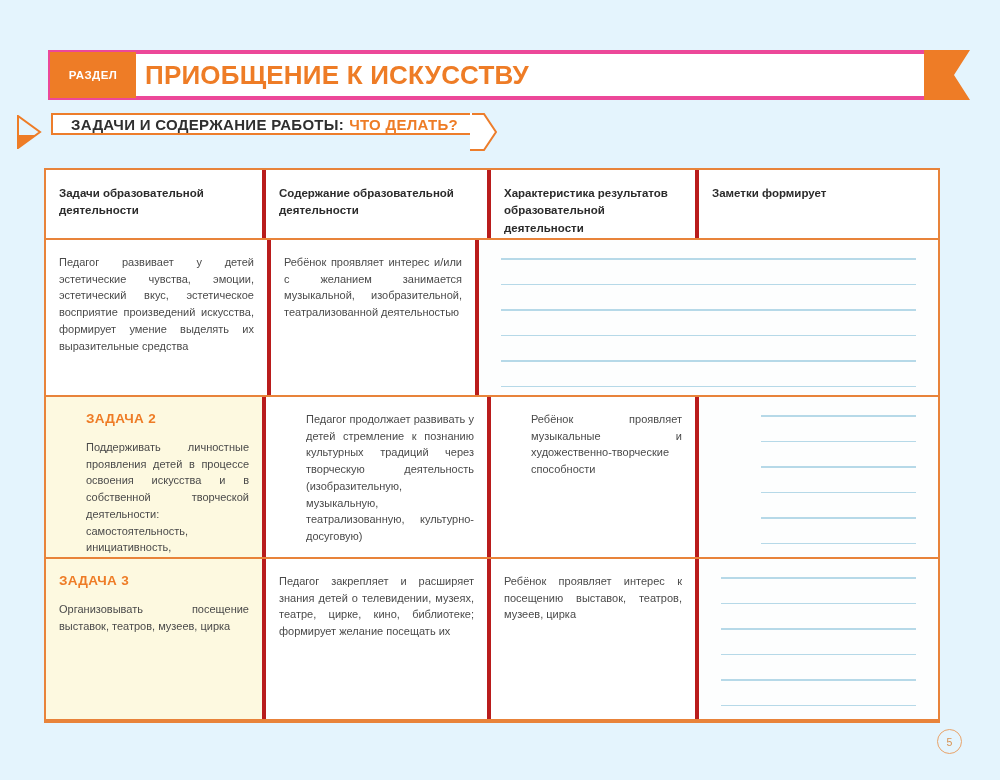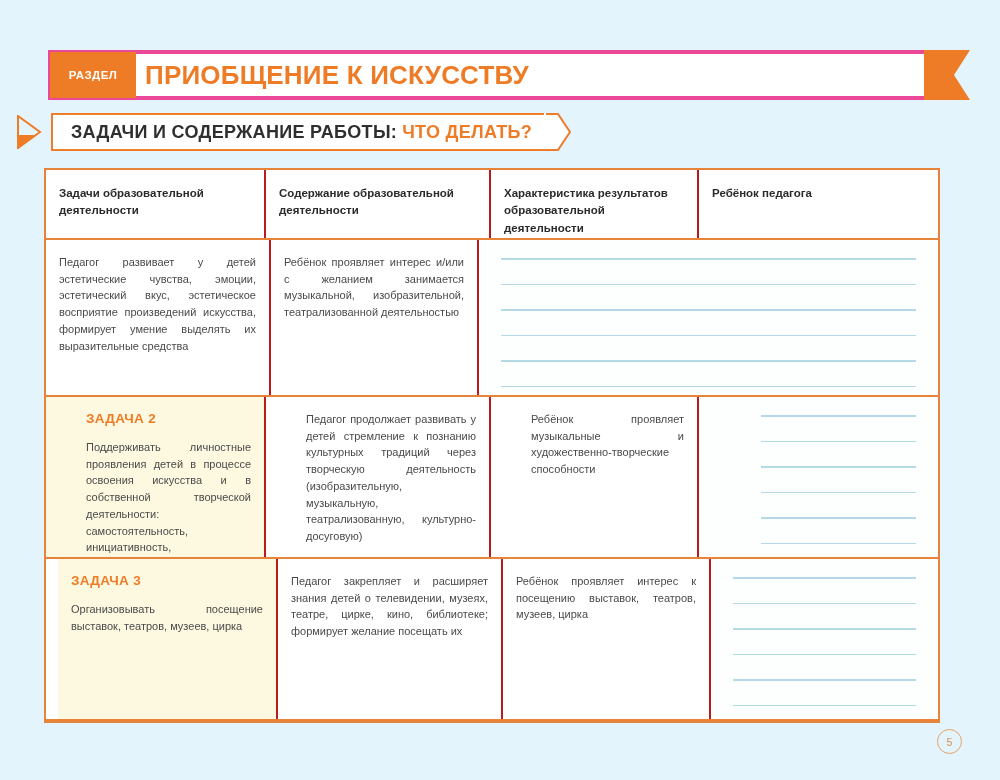--- a/index.html
+++ b/index.html
@@ -82,29 +82,29 @@
     width: 26px;
     height: 34px;
     flex: none;
     margin-right: 9px;
   }
   .subtitle-box {
     position: relative;
     height: 38px;
   }
   .subtitle-box-inner {
-    height: 38px;
+    height: 22px;
     background: #ffffff;
     border: 2px solid #ed7d2b;
     border-right: none;
     box-sizing: border-box;
     display: flex;
     align-items: center;
     padding: 0 14px 0 18px;
-    font-size: 18px;
+    font-size: 15px;
     font-weight: bold;
     letter-spacing: 0.3px;
     color: #2f2f2f;
     white-space: nowrap;
   }
   .subtitle-accent {
     color: #ee7c26;
     margin-left: 5px;
   }
   .subtitle-notch {
@@ -125,25 +125,24 @@
     border-bottom-width: 4px;
     box-sizing: border-box;
     background: #ffffff;
   }
   .row {
     display: flex;
     border-bottom: 2px solid #e8833a;
   }
   .row:last-child {
     border-bottom: none;
-    margin-left: 12px;
   }
   .cell {
     box-sizing: border-box;
-    border-right: 2px solid #b91c1c;
+    border-right: 4px solid #b91c1c;
     padding: 14px 13px 10px 13px;
     position: relative;
   }
   .cell:last-child {
     border-right: none;
   }
   .col-1 { width: 220px; flex: none; }
   .col-2 { width: 225px; flex: none; }
   .col-3 { width: 208px; flex: none; }
   .col-4 { flex: 1; }
@@ -262,21 +261,21 @@
     <div class="cell col-1">
       <div class="header-text">Задачи образовательной деятельности</div>
     </div>
     <div class="cell col-2">
       <div class="header-text">Содержание образовательной деятельности</div>
     </div>
     <div class="cell col-3">
       <div class="header-text">Характеристика результатов образовательной деятельности</div>
     </div>
     <div class="cell col-4">
-      <div class="header-text">Ребёнок педагога</div>
+      <div class="header-text">Заметки формирует</div>
     </div>
   </div>
 
   <div class="row body-row row-1">
     <div class="cell col-2">
       <div class="cell-text">Педагог развивает у детей эстетические чувства, эмоции, эстетический вкус, эстетическое восприятие произведений искусства, формирует умение выделять их выразительные средства</div>
     </div>
     <div class="cell col-3">
       <div class="cell-text">Ребёнок проявляет интерес и/или с желанием занимается музыкальной, изобразительной, театрализованной деятельностью</div>
     </div>

